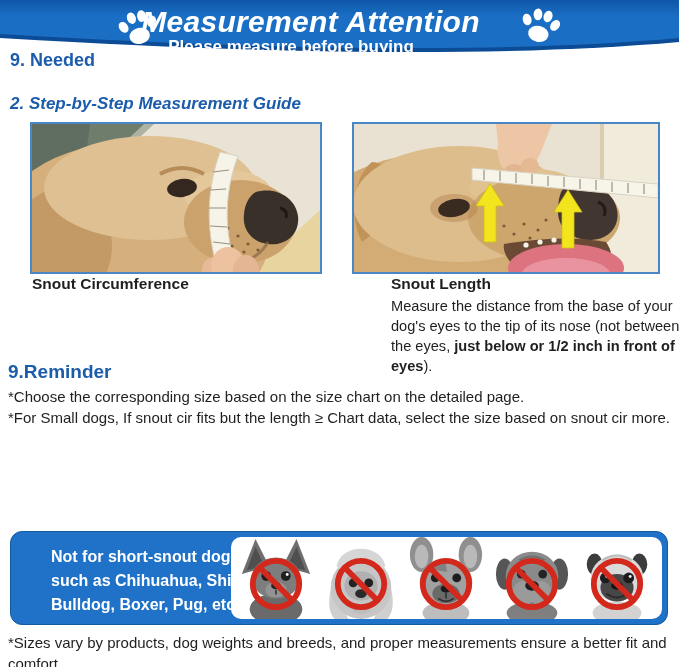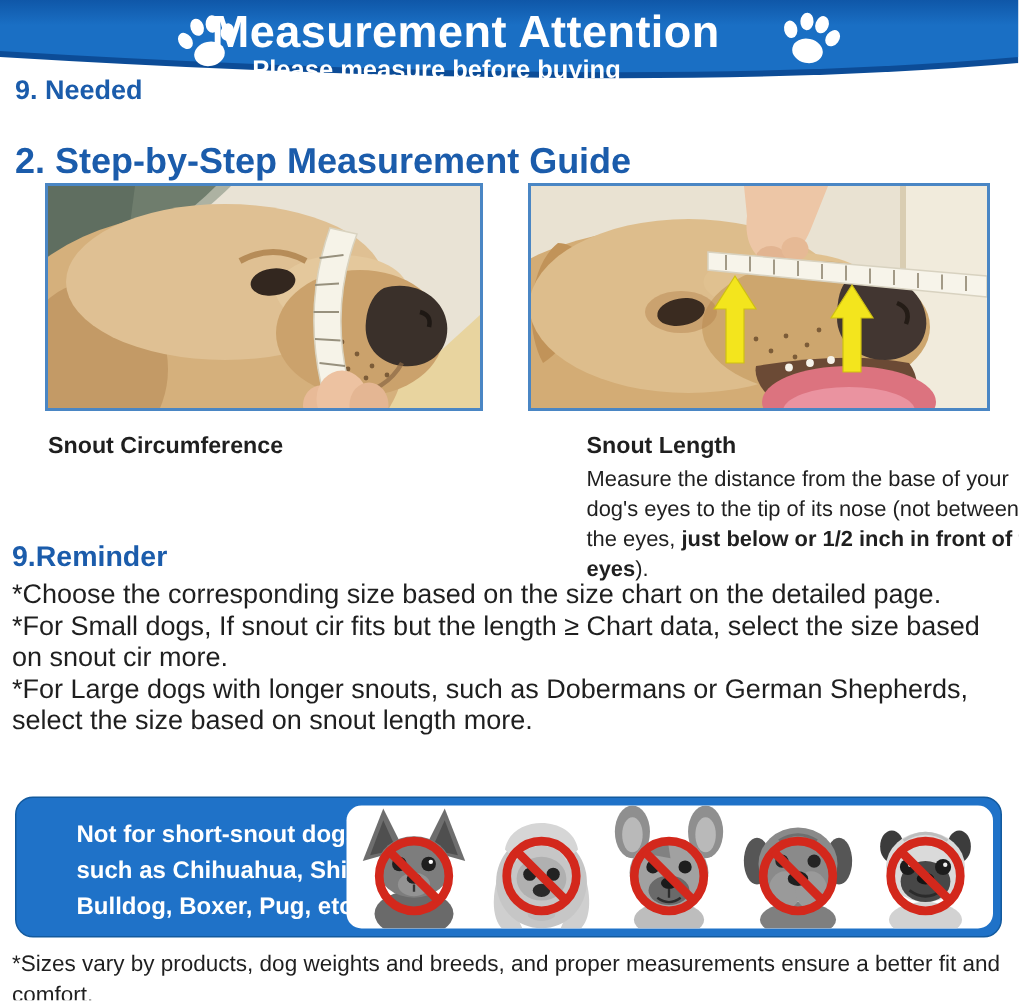--- a/index.html
+++ b/index.html
@@ -2,44 +2,44 @@
 <html><head>
 <meta charset="utf-8">
 <style>
   html,body{margin:0;padding:0;background:#fff;}
   .page{position:relative;width:679px;height:667px;background:#ffffff;overflow:hidden;
         font-family:"Liberation Sans",sans-serif;color:#1f1f1f;}
   
   .banner{position:absolute;top:0;left:0;width:679px;height:64px;}
   .banner svg.bg{position:absolute;top:0;left:0;}
   .banner-title{position:absolute;top:5px;left:0;width:621px;text-align:center;
-                color:#fff;font-weight:bold;font-size:30px;letter-spacing:.3px;}
+                color:#fff;font-weight:bold;font-size:30px;letter-spacing:.3px;font-style:italic;}
   .banner-sub{position:absolute;top:37px;left:0;width:582px;text-align:center;
               color:#fff;font-weight:bold;font-size:17px;}
   .paw{position:absolute;width:44px;height:40px;}
   .paw-left{left:116px;top:8px;transform:rotate(-12deg);}
   .paw-right{left:518px;top:6px;transform:rotate(12deg);}
   
   .h-blue{position:absolute;font-weight:bold;color:#1b5cab;}
   .h-needed{left:10px;top:50px;font-size:18px;}
   .p-needed{position:absolute;left:10px;top:75px;font-size:15px;}
-  .h-guide{left:10px;top:94px;font-size:24px;}
+  .h-guide{left:10px;top:94px;font-size:17px;font-style:italic;}
   .h-reminder{left:8px;top:361px;font-size:19px;}
   
   .photo{position:absolute;top:122px;border:2px solid #4a86c4;background:#e9e2d4;}
   .photo-left{left:30px;width:288px;height:148px;}
   .photo-right{left:352px;width:304px;height:148px;}
   
-  .caption{position:absolute;top:288px;font-size:14.6px;line-height:20px;}
+  .caption{position:absolute;top:274px;font-size:14.6px;line-height:20px;}
   .cap-left{left:32px;width:314px;}
   .cap-right{left:355px;width:312px;margin-left:36px;}
   .cap-title{font-weight:bold;font-size:15.5px;margin-bottom:2px;}
   .cap-bold{font-weight:bold;}
   
-  .rem-list{position:absolute;left:8px;top:386px;width:666px;font-size:18px;line-height:21px;}
+  .rem-list{position:absolute;left:8px;top:386px;width:666px;font-size:15px;line-height:21px;}
   
   .notbox{position:absolute;left:10px;top:531px;width:656px;height:92px;
           background:#1f72c8;border:1px solid #135a9e;border-radius:12px;}
   .notbox-text{position:absolute;left:40px;top:13px;color:#fff;font-weight:bold;
                font-size:16px;line-height:24px;}
   .dogpanel{position:absolute;left:220px;top:5px;right:5px;bottom:5px;background:#fff;
             border-radius:10px;display:flex;justify-content:space-evenly;
             align-items:flex-end;overflow:hidden;}
   .dogcell{position:relative;width:80px;height:84px;}
   .dogart{position:absolute;left:0;bottom:0;width:80px;height:84px;}
@@ -181,21 +181,20 @@
   </div>
   <div class="caption cap-right">
     <div class="cap-title">Snout Length</div>
     <div><span>Measure the distance from the base of your dog's eyes to the tip of its nose (not between the eyes, </span><span class="cap-bold">just below or 1/2 inch in front of the eyes</span><span>).</span></div>
   </div>
 
   <div class="h-blue h-reminder">9.Reminder</div>
   <div class="rem-list">
     <div class="rem-item">*Choose the corresponding size based on the size chart on the detailed page.</div>
     <div class="rem-item">*For Small dogs, If snout cir fits but the length ≥ Chart data, select the size based on snout cir more.</div>
-    <div class="rem-item">*For Large dogs with longer snouts, such as Dobermans or German Shepherds, select the size based on snout length more.</div>
   </div>
 
   <div class="notbox">
     <div class="notbox-text">
       <div>Not for short-snout dogs</div>
       <div>such as Chihuahua, Shih Tzu,</div>
       <div>Bulldog, Boxer, Pug, etc.</div>
     </div>
     <div class="dogpanel">
 

